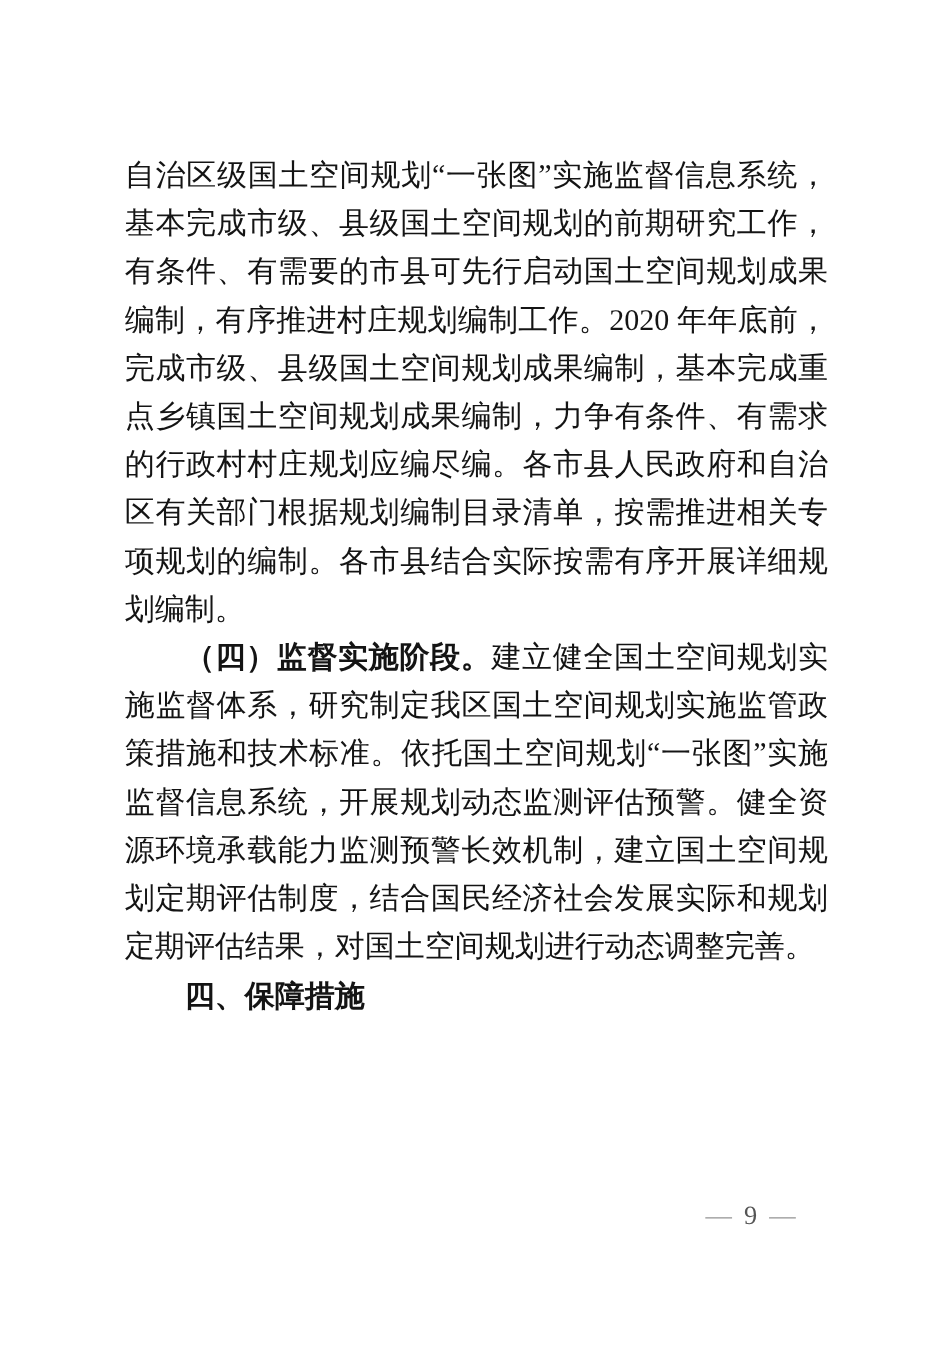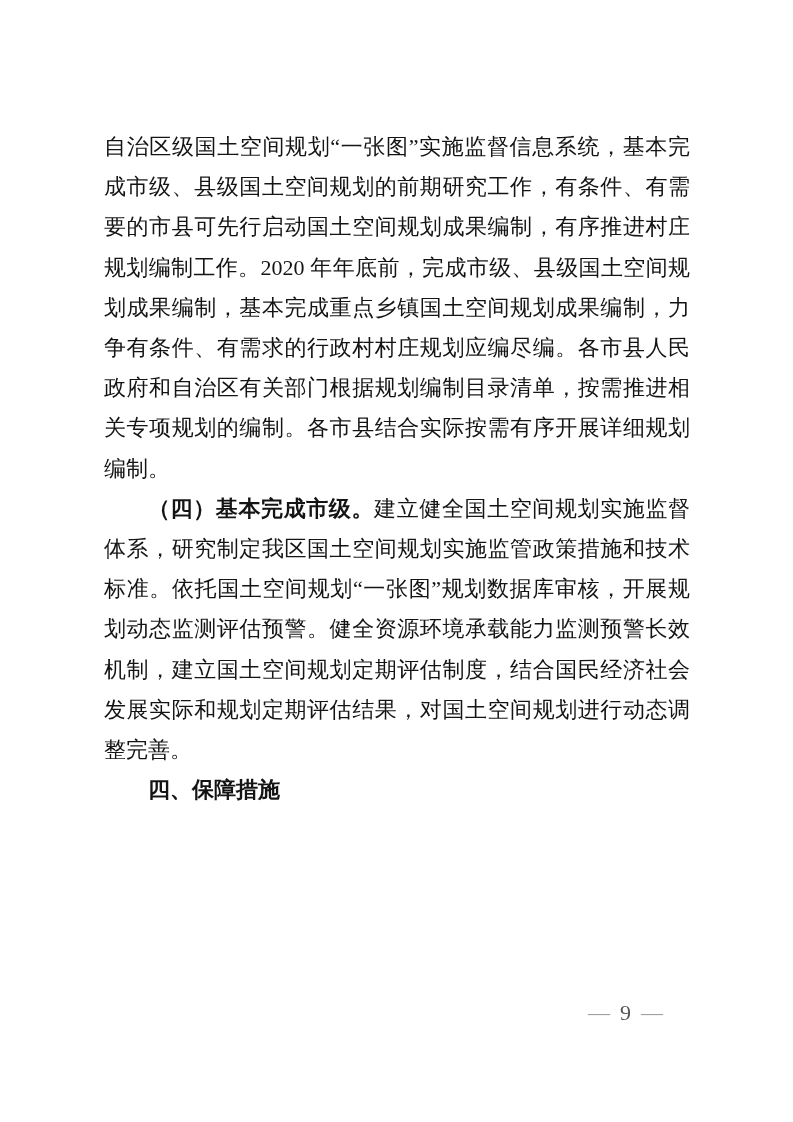--- a/index.html
+++ b/index.html
@@ -17,21 +17,21 @@
     color: #141414;
   }
   .content {
     position: absolute;
     left: 104px;
     top: 127px;
     width: 586px;
   }
   .para {
     margin: 0;
-    font-size: 22px;
+    font-size: 25px;
     line-height: 40.2px;
     text-align: justify;
     text-justify: inter-character;
   }
   .para.indent {
     text-indent: 2em;
   }
   .seg-bold {
     font-weight: 700;
   }
@@ -58,19 +58,19 @@
   .footer .num {
     color: #555555;
   }
 </style>
 </head>
 <body>
 
 <div class="page">
   <div class="content">
       <p class="para"><span class="seg">自治区级国土空间规划“一张图”实施监督信息系统，基本完成市级、县级国土空间规划的前期研究工作，有条件、有需要的市县可先行启动国土空间规划成果编制，有序推进村庄规划编制工作。2020 年年底前，完成市级、县级国土空间规划成果编制，基本完成重点乡镇国土空间规划成果编制，力争有条件、有需求的行政村村庄规划应编尽编。各市县人民政府和自治区有关部门根据规划编制目录清单，按需推进相关专项规划的编制。各市县结合实际按需有序开展详细规划编制。</span></p>
-      <p class="para indent"><span class="seg-bold">（四）基本完成市级。</span><span class="seg">建立健全国土空间规划实施监督体系，研究制定我区国土空间规划实施监管政策措施和技术标准。依托国土空间规划“一张图”规划数据库审核，开展规划动态监测评估预警。健全资源环境承载能力监测预警长效机制，建立国土空间规划定期评估制度，结合国民经济社会发展实际和规划定期评估结果，对国土空间规划进行动态调整完善。</span></p>
+      <p class="para indent"><span class="seg-bold">（四）监督实施阶段。</span><span class="seg">建立健全国土空间规划实施监督体系，研究制定我区国土空间规划实施监管政策措施和技术标准。依托国土空间规划“一张图”实施监督信息系统，开展规划动态监测评估预警。健全资源环境承载能力监测预警长效机制，建立国土空间规划定期评估制度，结合国民经济社会发展实际和规划定期评估结果，对国土空间规划进行动态调整完善。</span></p>
       <p class="para indent heading"><span class="seg-bold">四、保障措施</span></p>
     </div>
   <div class="footer">
     <span class="dash">—</span><span class="num">9</span><span class="dash">—</span>
   </div>
 </div>
 
 </body></html>

